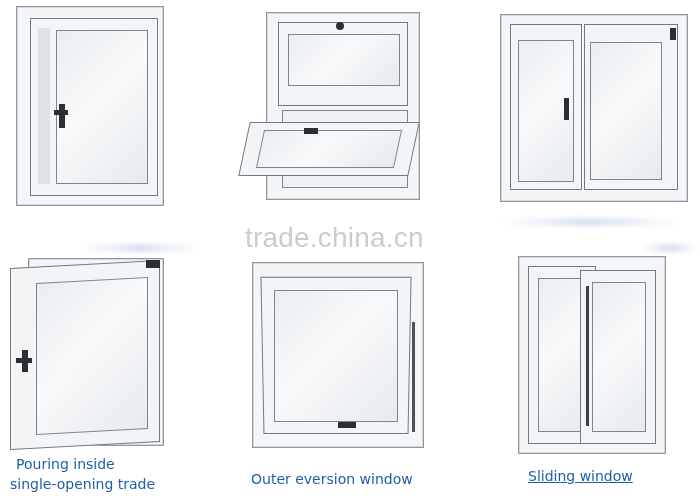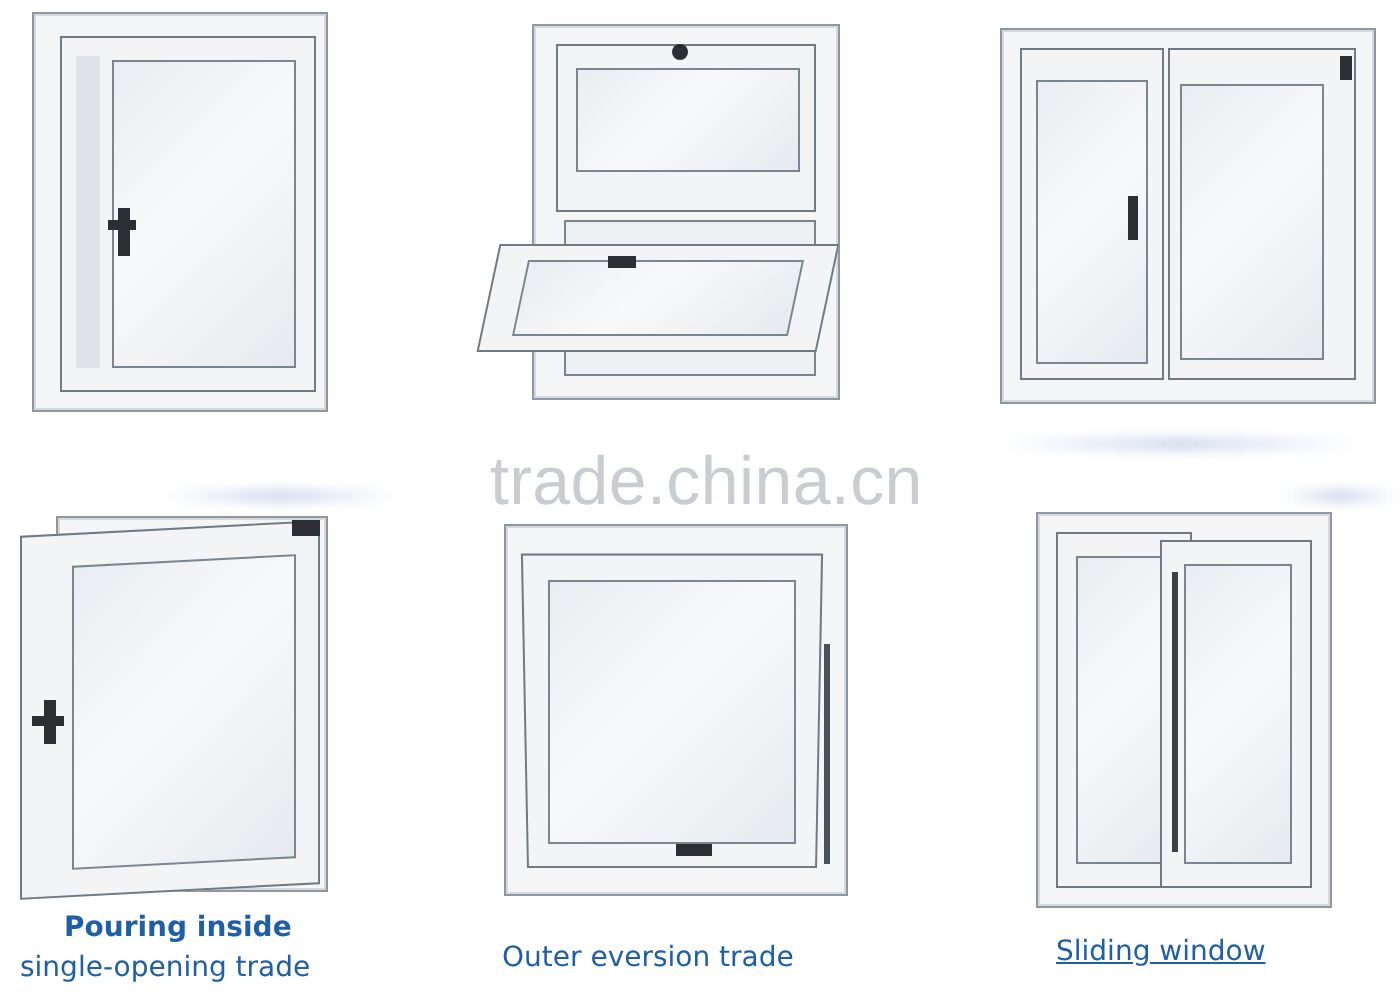--- a/index.html
+++ b/index.html
@@ -4,21 +4,21 @@
 <style>
   html,body{margin:0;padding:0;background:#fff;}
   body{width:700px;height:500px;position:relative;overflow:hidden;font-family:"DejaVu Sans",sans-serif;}
   .win{position:absolute;}
   .frame{position:absolute;background:#f4f5f6;border:1px solid #8f98a2;box-shadow:inset 0 0 0 1px #d4d9de;}
   .glass{position:absolute;background:linear-gradient(135deg,#e9edf1 0%,#f8f9fa 45%,#e6eaee 100%);border:1px solid #7b8590;}
   .sash{position:absolute;background:#f3f4f5;border:1px solid #6f7a85;}
   .bar{position:absolute;background:#2b2f33;}
   .shadow{position:absolute;background:#dfe3e7;}
   .label{position:absolute;color:#1f5fa8;font-size:14px;line-height:18px;white-space:nowrap;}
-  .wm{position:absolute;left:245px;top:222px;font-size:34px;color:#c9ccd0;font-family:"Liberation Sans",sans-serif;letter-spacing:0.2px;}
+  .wm{position:absolute;left:245px;top:222px;font-size:28px;color:#c9ccd0;font-family:"Liberation Sans",sans-serif;letter-spacing:0.2px;}
   .blur{position:absolute;height:8px;background:linear-gradient(90deg,rgba(180,200,230,0),rgba(190,205,230,.6),rgba(180,200,230,0));filter:blur(2px);}
 </style>
 </head>
 <body>
 
 <div class="win" style="left:16px;top:6px;width:148px;height:200px;">
   <div class="frame" style="left:0;top:0;width:146px;height:198px;"></div>
   <div class="sash" style="left:14px;top:12px;width:126px;height:176px;"></div>
   <div class="glass" style="left:40px;top:24px;width:90px;height:152px;"></div>
   <div class="shadow" style="left:22px;top:22px;width:12px;height:156px;"></div>
@@ -54,31 +54,31 @@
 <div class="wm">trade.china.cn</div>
 
 <div class="win" style="left:8px;top:254px;width:160px;height:196px;">
   <div class="frame" style="left:20px;top:4px;width:134px;height:186px;"></div>
   <div class="sash" style="left:2px;top:10px;width:148px;height:180px;transform:skewY(-3deg);"></div>
   <div class="glass" style="left:28px;top:26px;width:110px;height:150px;transform:skewY(-3deg);"></div>
   <div class="bar" style="left:14px;top:96px;width:6px;height:22px;"></div>
   <div class="bar" style="left:8px;top:104px;width:16px;height:5px;"></div>
   <div class="bar" style="left:138px;top:6px;width:14px;height:8px;"></div>
 </div>
-<div class="label" style="left:32px;top:455px;font-weight:bold;">Pouring inside</div>
+<div class="label" style="left:16px;top:455px;">Pouring inside</div>
 <div class="label" style="left:10px;top:475px;">single-opening trade</div>
 
 <div class="win" style="left:252px;top:262px;width:175px;height:190px;">
   <div class="frame" style="left:0;top:0;width:170px;height:184px;"></div>
   <div class="sash" style="left:10px;top:16px;width:146px;height:156px;transform:perspective(400px) rotateX(-6deg);"></div>
   <div class="glass" style="left:22px;top:28px;width:122px;height:130px;"></div>
   <div class="bar" style="left:86px;top:160px;width:18px;height:6px;"></div>
   <div class="bar" style="left:160px;top:60px;width:3px;height:110px;background:#4a525a;"></div>
 </div>
-<div class="label" style="left:251px;top:470px;">Outer eversion trade</div>
+<div class="label" style="left:251px;top:470px;">Outer eversion window</div>
 
 <div class="win" style="left:518px;top:256px;width:150px;height:200px;">
   <div class="frame" style="left:0;top:0;width:146px;height:196px;"></div>
   <div class="sash" style="left:10px;top:10px;width:66px;height:176px;"></div>
   <div class="glass" style="left:20px;top:22px;width:46px;height:152px;"></div>
   <div class="sash" style="left:62px;top:14px;width:74px;height:172px;"></div>
   <div class="glass" style="left:74px;top:26px;width:52px;height:148px;"></div>
   <div class="bar" style="left:68px;top:30px;width:3px;height:140px;background:#3a4149;"></div>
 </div>
 <div class="label" style="left:528px;top:467px;text-decoration:underline;">Sliding window</div>

